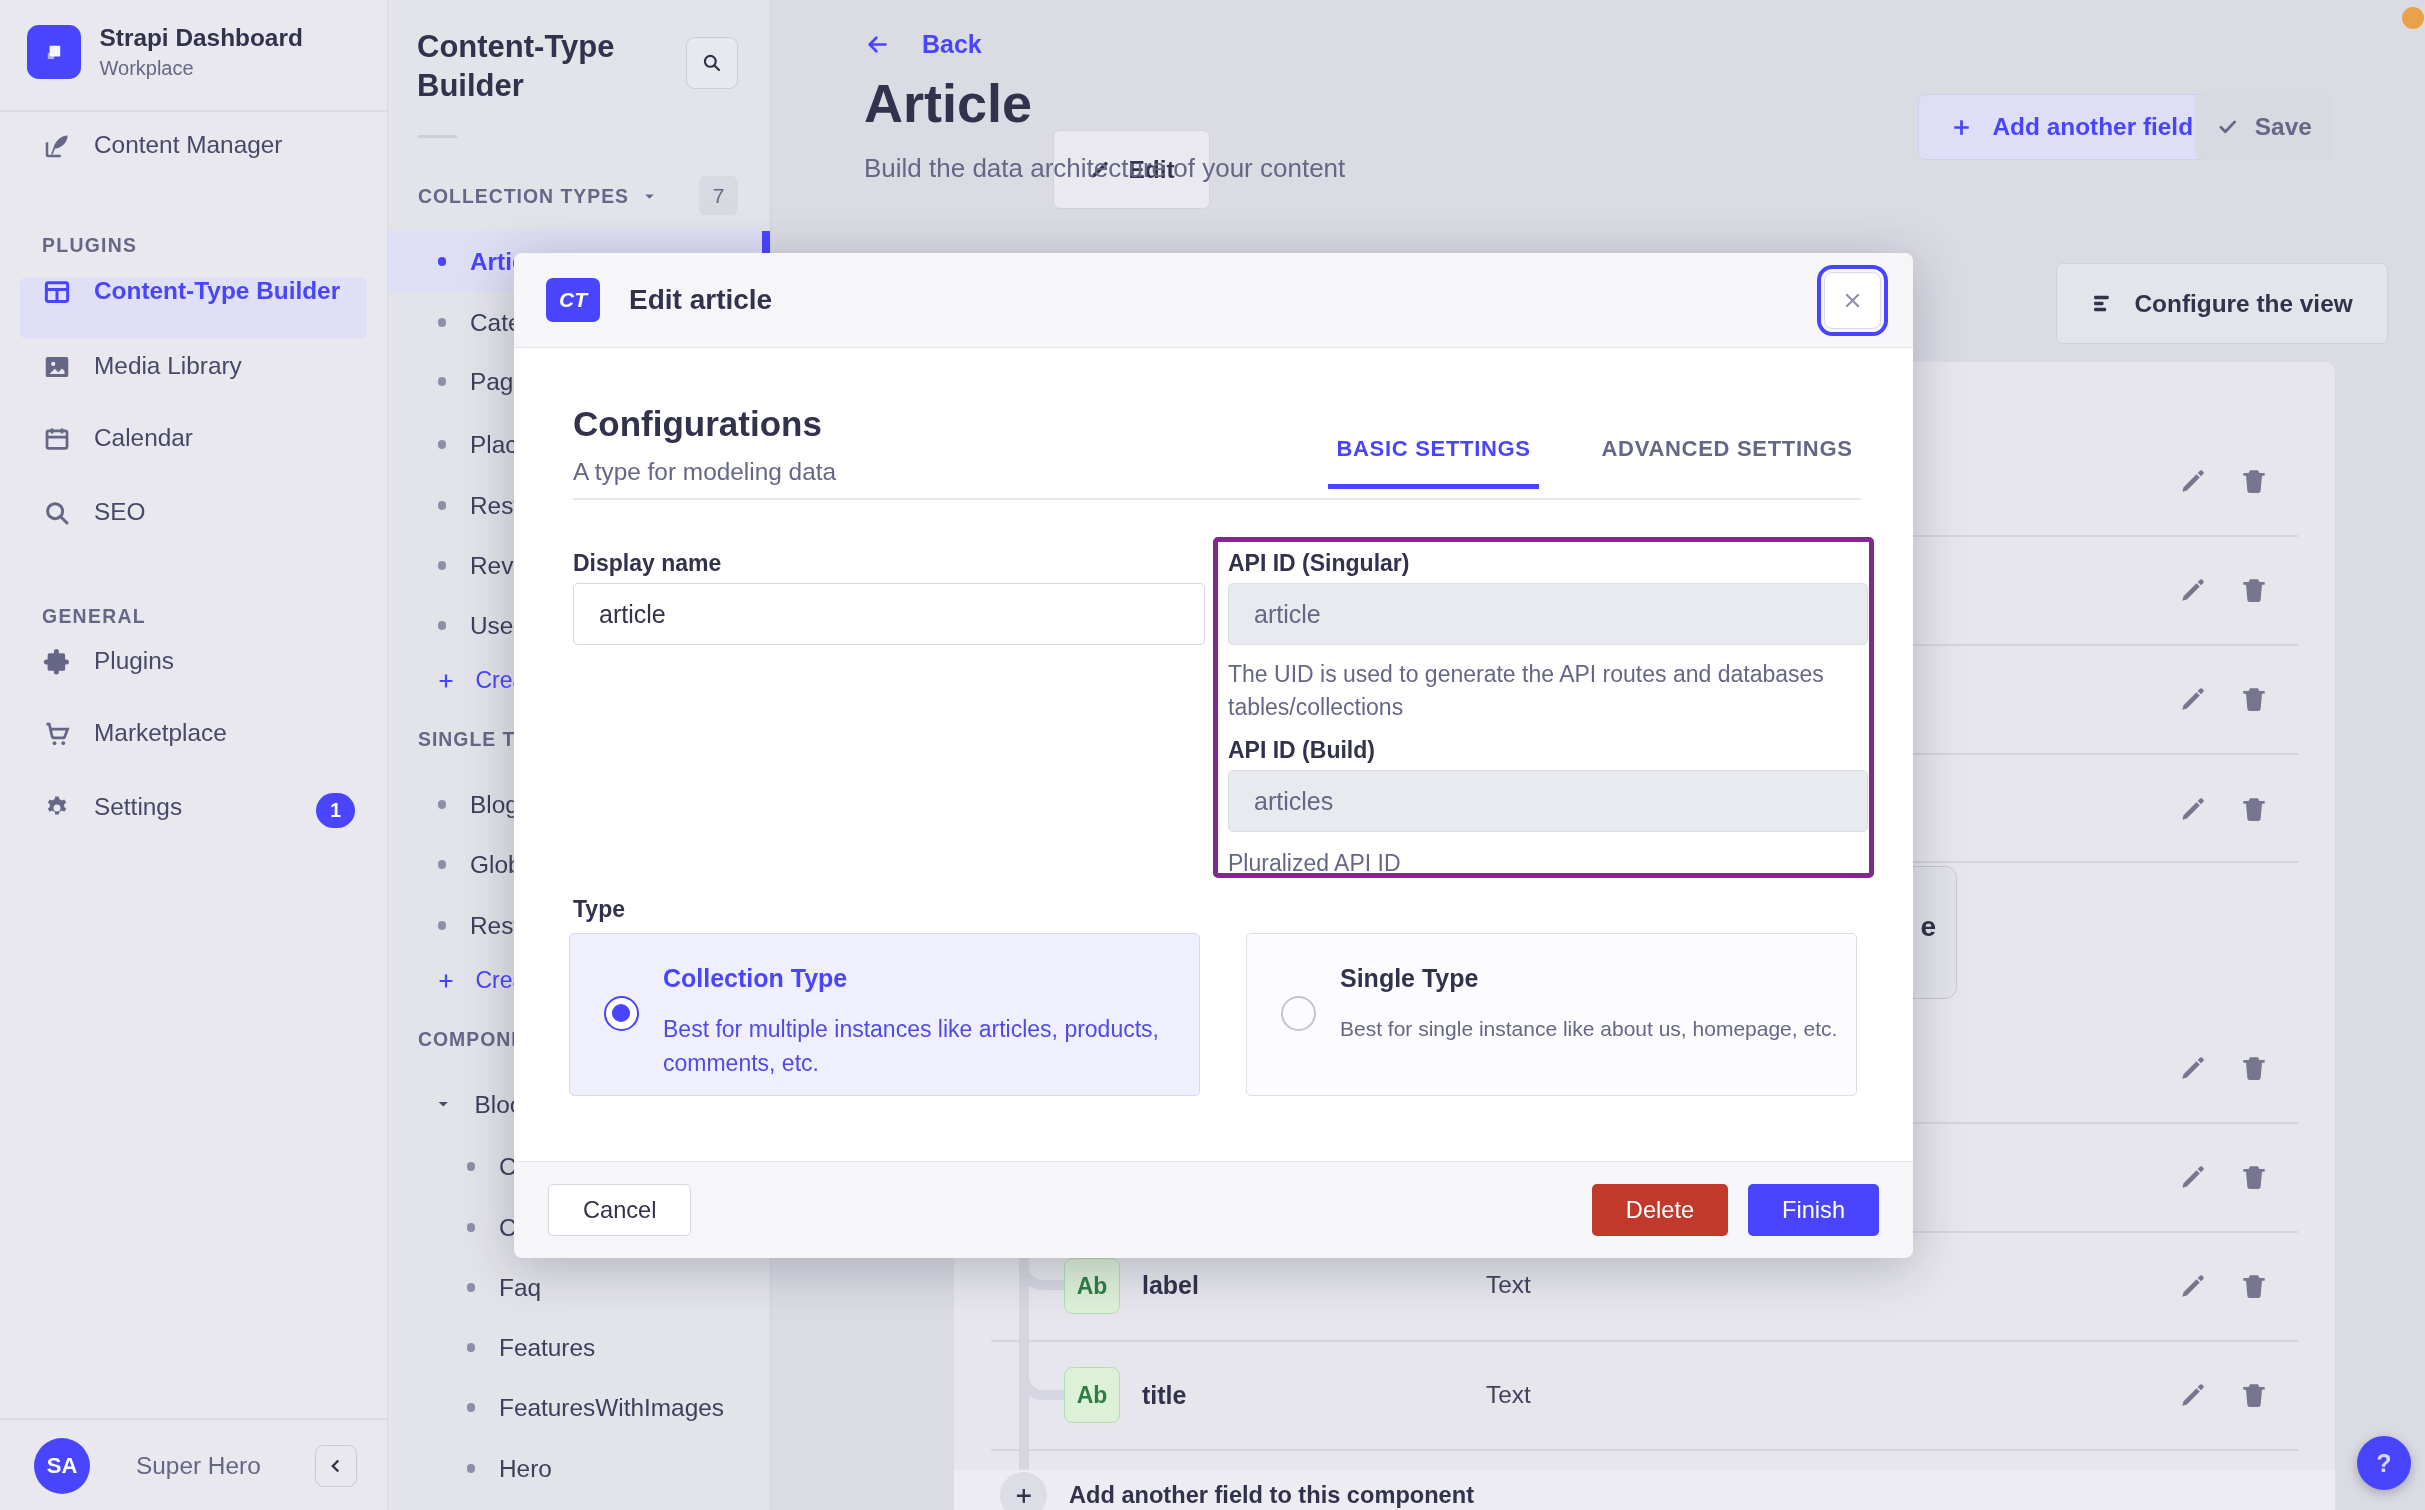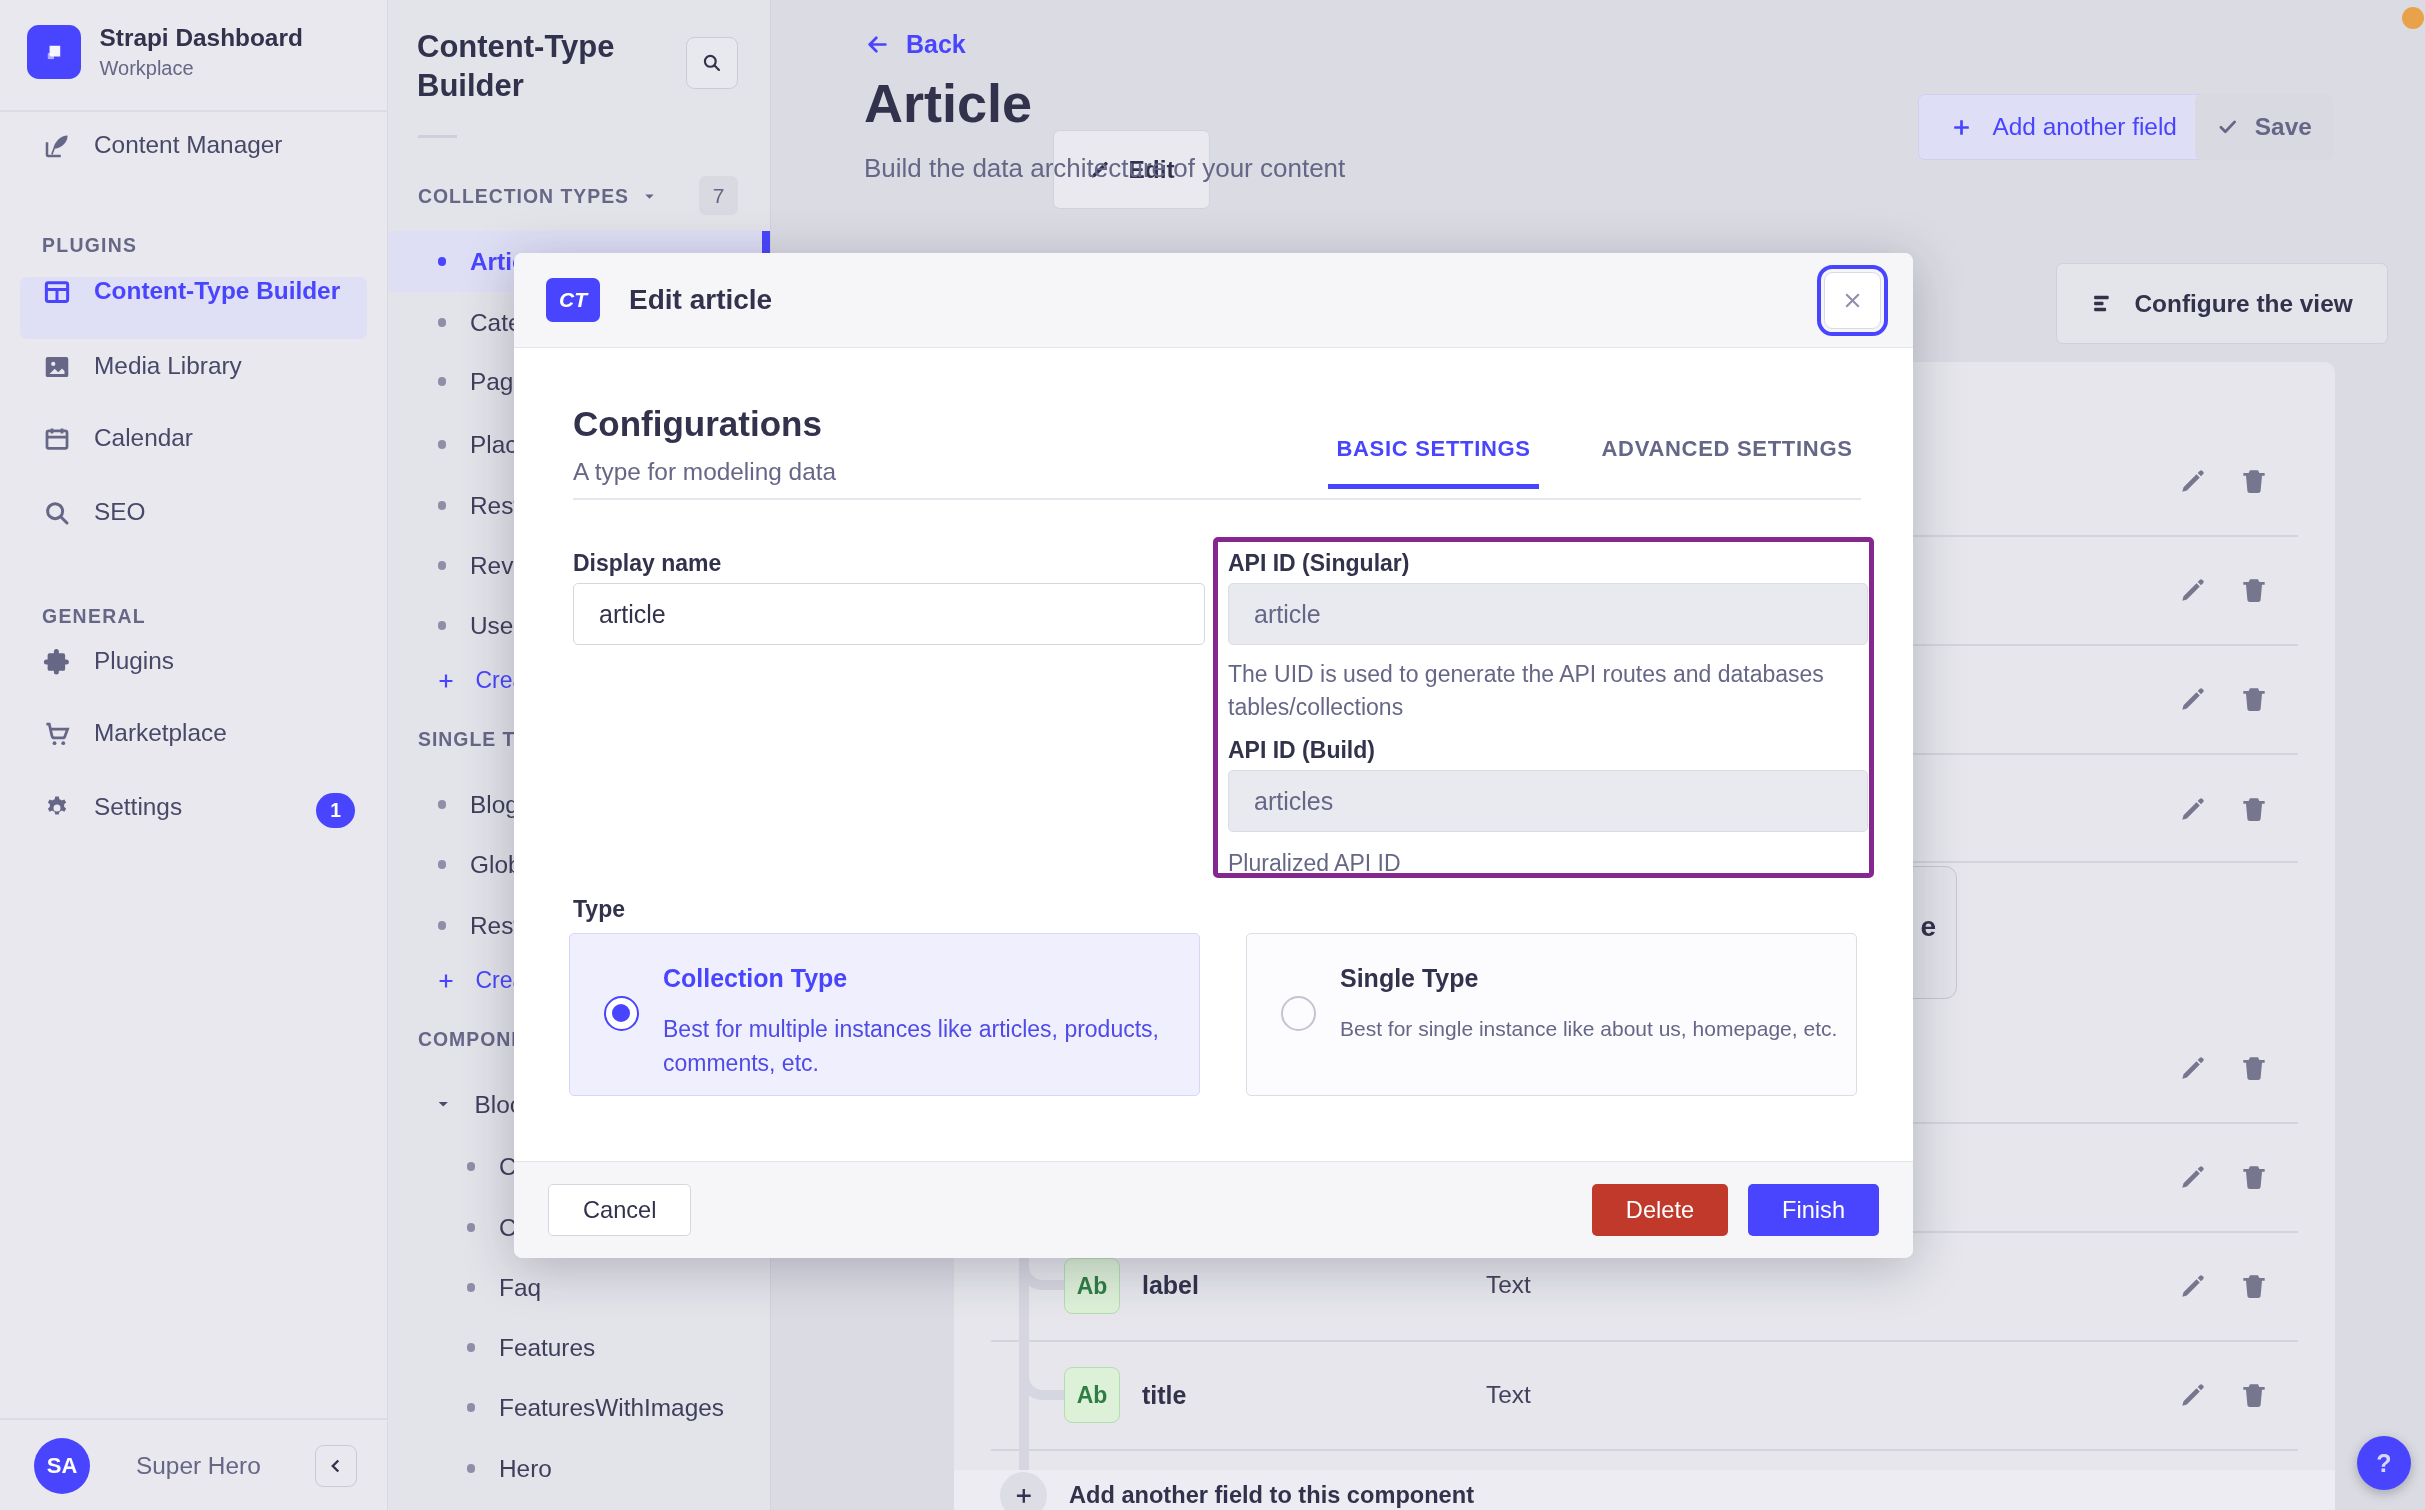--- a/index.html
+++ b/index.html
@@ -41,25 +41,25 @@
   .sn-item.active::after{content:"";position:absolute;right:0;top:0;bottom:0;width:8.4px;background:#4945FF}
   .sn-item.indent .dot{margin-left:79px}
   .sn-create{position:absolute;left:0;right:0;height:57px;display:flex;align-items:center;color:#4945FF;font-size:23px;cursor:pointer}
   .sn-create .plus{margin:0 18.5px 0 47px;color:#4945FF}
   .sn-cat{position:absolute;left:0;right:0;height:61px;display:flex;align-items:center;font-size:24.4px;color:#3F3F5C;cursor:pointer}
   .sn-cat .caret{margin-left:46px;color:#4A4A6A}
   .sn-cat .cat-label{margin-left:22px}
 
   
   .main{position:absolute;left:771px;top:0;right:0;bottom:0;background:#DBDBE4}
-  .back{position:absolute;left:93px;top:30px;display:flex;align-items:center;gap:15px;color:#4945FF;font-size:25px;font-weight:600;cursor:pointer}
+  .back{position:absolute;left:93px;top:30px;display:flex;align-items:center;gap:31px;color:#4945FF;font-size:25px;font-weight:600;cursor:pointer}
   .page-title{position:absolute;left:93px;top:72px;font-size:54px;font-weight:bold;color:#32324D}
   .edit-btn{position:absolute;left:282px;top:130px;height:79px;padding:0 34px;display:flex;align-items:center;gap:17px;background:#E9E9EF;border:1.7px solid #D2D2DE;border-radius:6.7px;font-size:24.4px;font-weight:bold;color:#32324D;cursor:pointer}
   .page-sub{position:absolute;left:93px;top:153px;font-size:26px;color:#666687}
-  .add-field-btn{position:absolute;left:1147px;top:94px;height:66px;padding:0 30px;display:flex;align-items:center;gap:18.5px;background:#DEDEF6;border:1.7px solid #CFCFEF;border-radius:6.7px;font-size:24.4px;font-weight:normal;color:#4945FF;cursor:pointer}
+  .add-field-btn{position:absolute;left:1147px;top:94px;height:66px;padding:0 30px;display:flex;align-items:center;gap:18.5px;background:#DEDEF6;border:1.7px solid #CFCFEF;border-radius:6.7px;font-size:24.4px;font-weight:bold;color:#4945FF;cursor:pointer}
   .save-btn{position:absolute;left:1424px;top:94px;height:66px;width:138px;display:flex;align-items:center;justify-content:center;gap:15px;background:#D9D9E2;border:1.7px solid #D9D9E2;border-radius:6.7px;font-size:24.4px;font-weight:bold;color:#666687;cursor:pointer}
   .configure-btn{position:absolute;left:1285px;top:263px;height:81px;padding:0 34px;display:flex;align-items:center;gap:18.5px;background:#E4E4EB;border:1.7px solid #D0D0DC;border-radius:6.7px;font-size:24.4px;font-weight:bold;color:#32324D;cursor:pointer}
 
   .card{position:absolute;left:183px;top:362px;width:1381px;bottom:0;background:#E6E6EC;border-radius:10px 10px 0 0;overflow:hidden}
   .row-divider{position:absolute;left:37px;right:37px;height:1.7px;background:#D4D4DE}
   .row-icon{position:absolute;width:32px;height:32px;color:#76768F;cursor:pointer}
   .trunk{position:absolute;left:65px;top:34px;width:10px;height:1087px;background:#D6D6E0}
   .branch{position:absolute;left:65px;width:47px;height:67px;border-left:10px solid #D6D6E0;border-bottom:10px solid #D6D6E0;border-bottom-left-radius:23.6px}
   .ab-badge{position:absolute;left:110px;width:56px;height:56px;background:#DDF0D8;border:1.7px solid #B3DCB0;border-radius:8.4px;color:#2E7E44;font-size:23px;font-weight:bold;display:flex;align-items:center;justify-content:center}
   .field-name{position:absolute;left:188px;font-size:25px;font-weight:600;color:#32324D}

